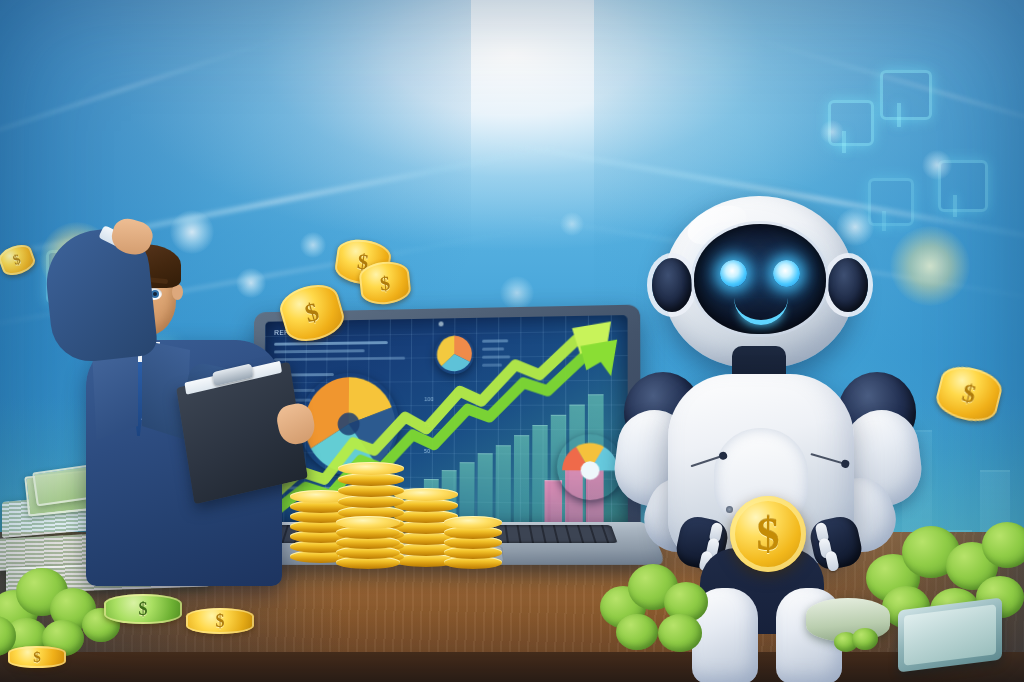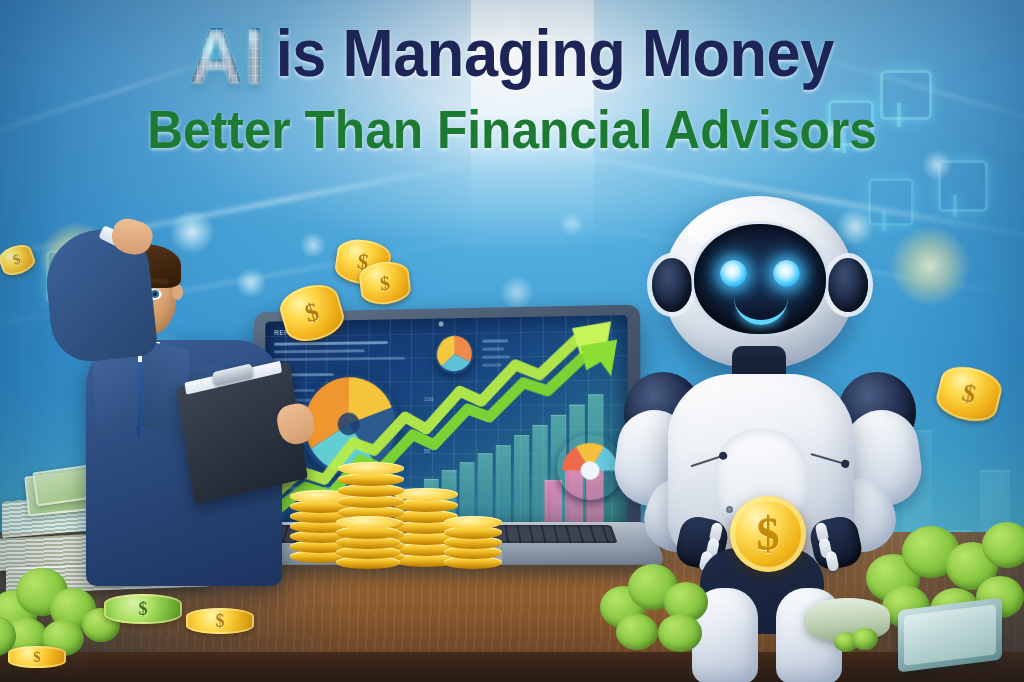--- a/index.html
+++ b/index.html
@@ -752,21 +752,15 @@
     </div>
     <div class="r-coin">
       <span>$</span>
     </div>
 
     <div class="r-pelvis"></div>
     <div class="r-leg" style="left:86px;"></div>
     <div class="r-leg" style="left:170px;"></div>
   </div>
 
-  <div class="title-wrap">
-    <div class="headline">
-      <span class="ai-word">AI</span><span>is Managing Money</span>
-    </div>
-    <div class="subline">Better Than Financial Advisors</div>
-  </div>
 
   <div class="vignette"></div>
 </div>
 
 </body></html>

